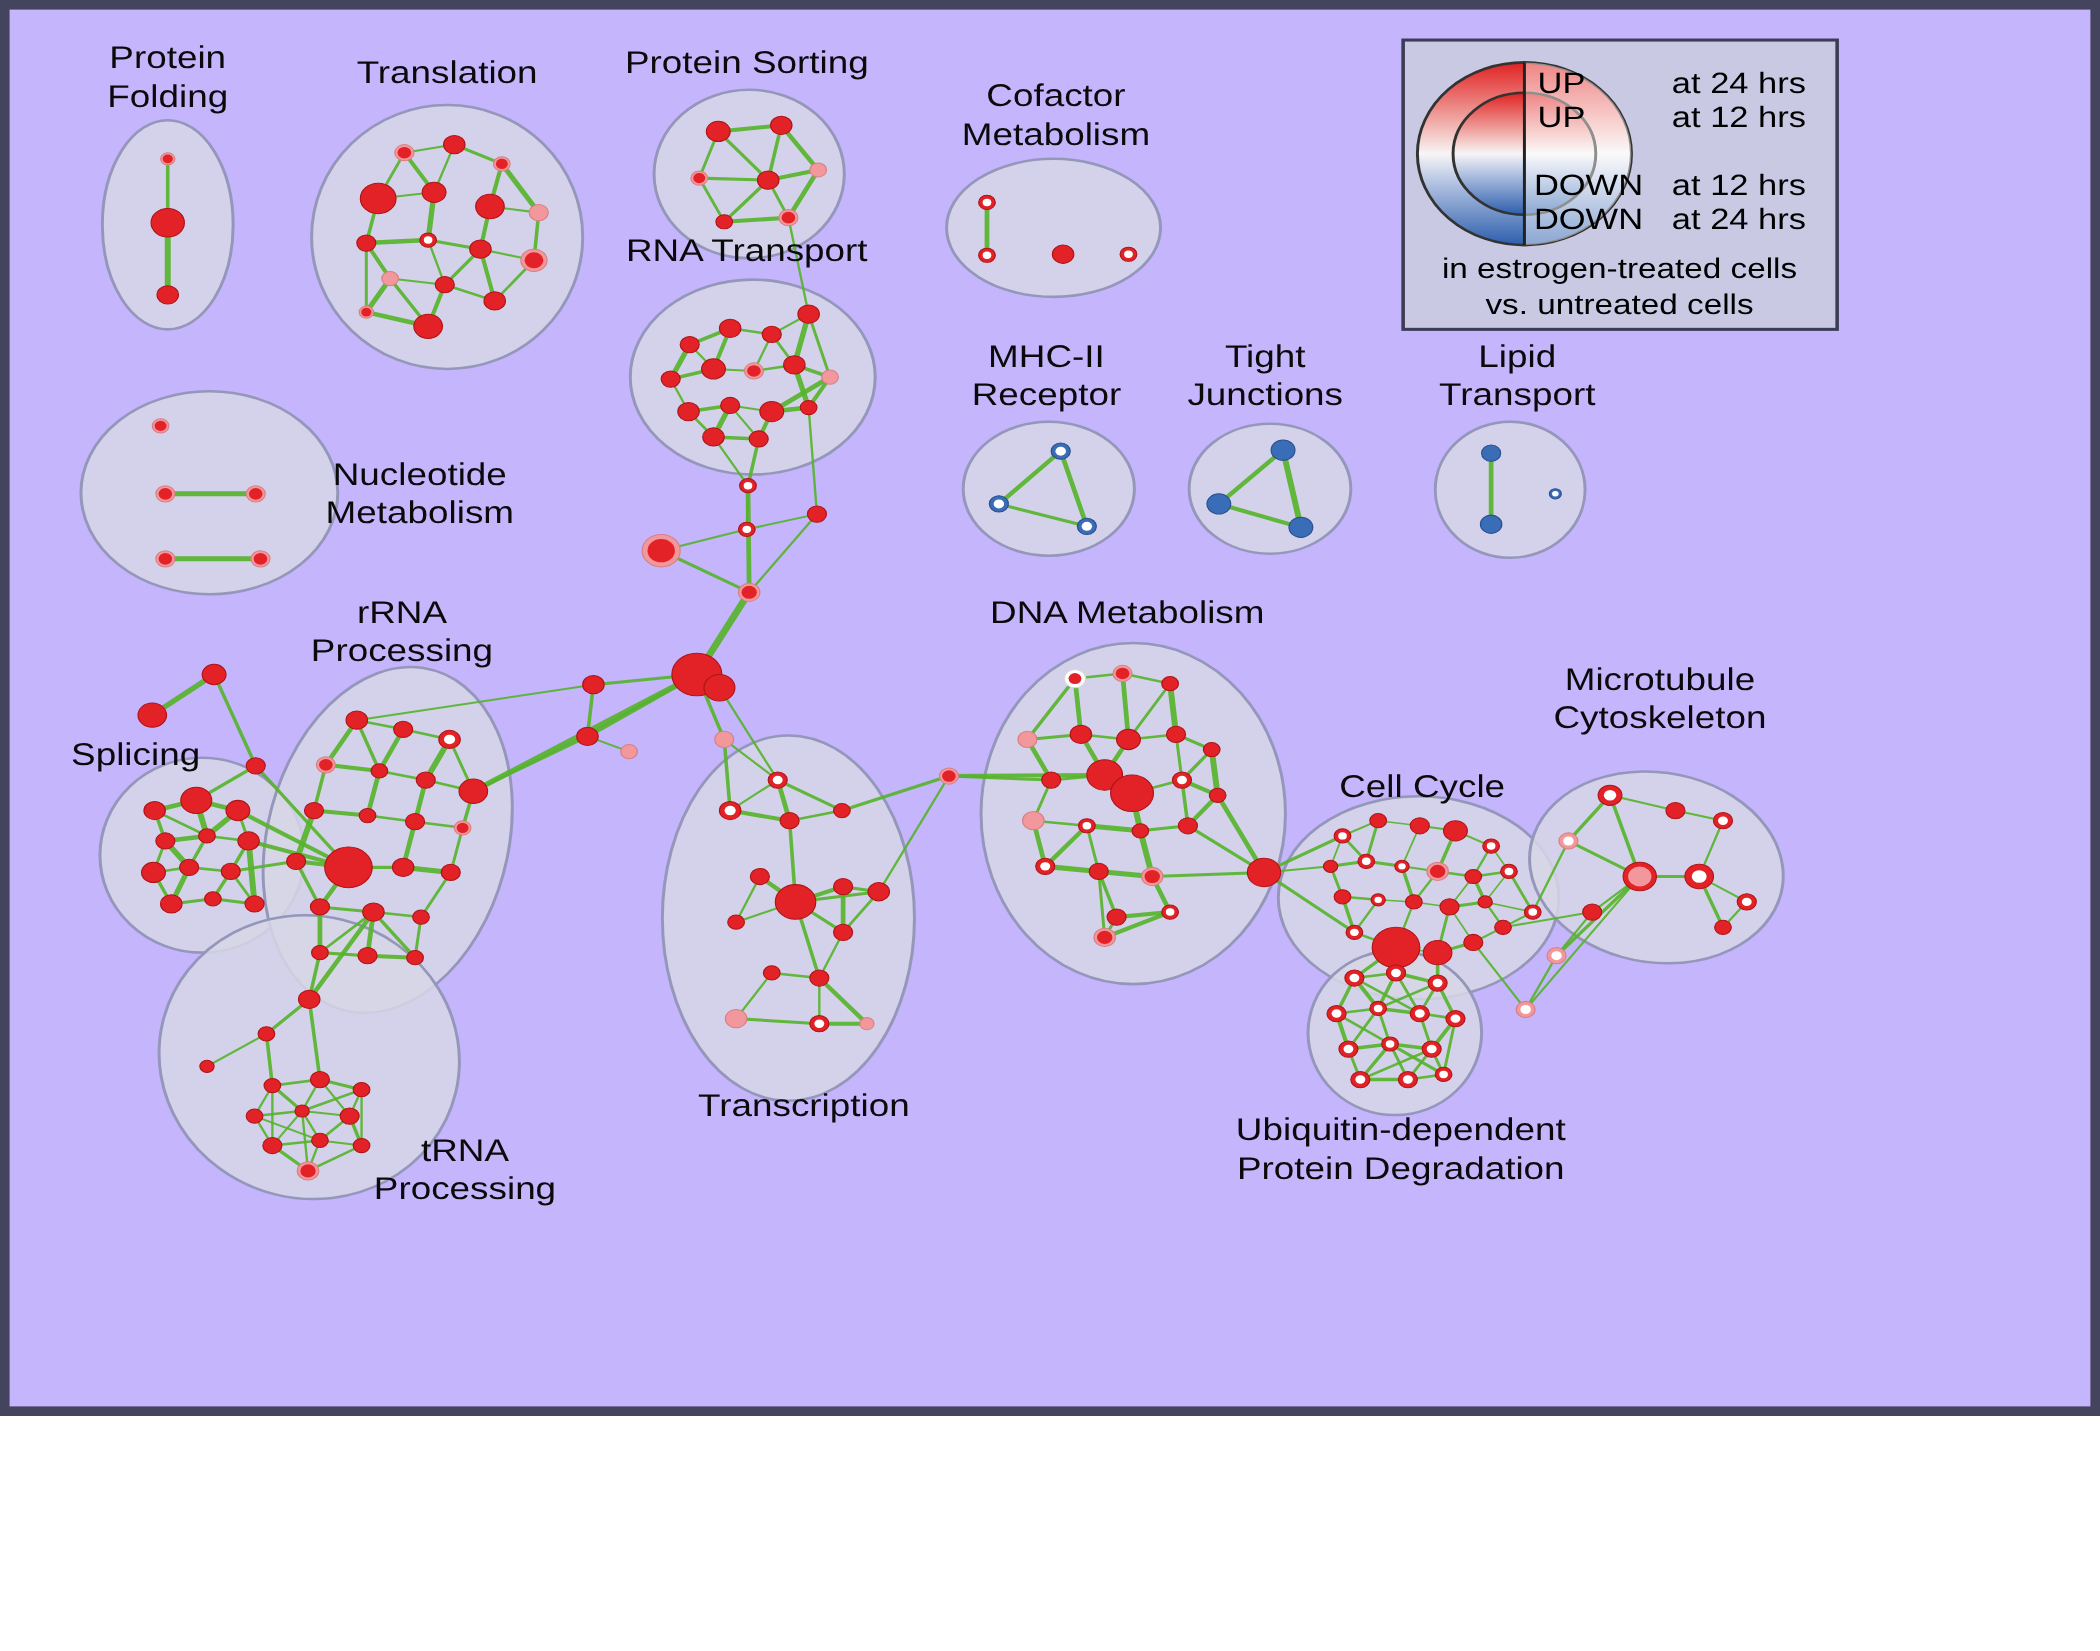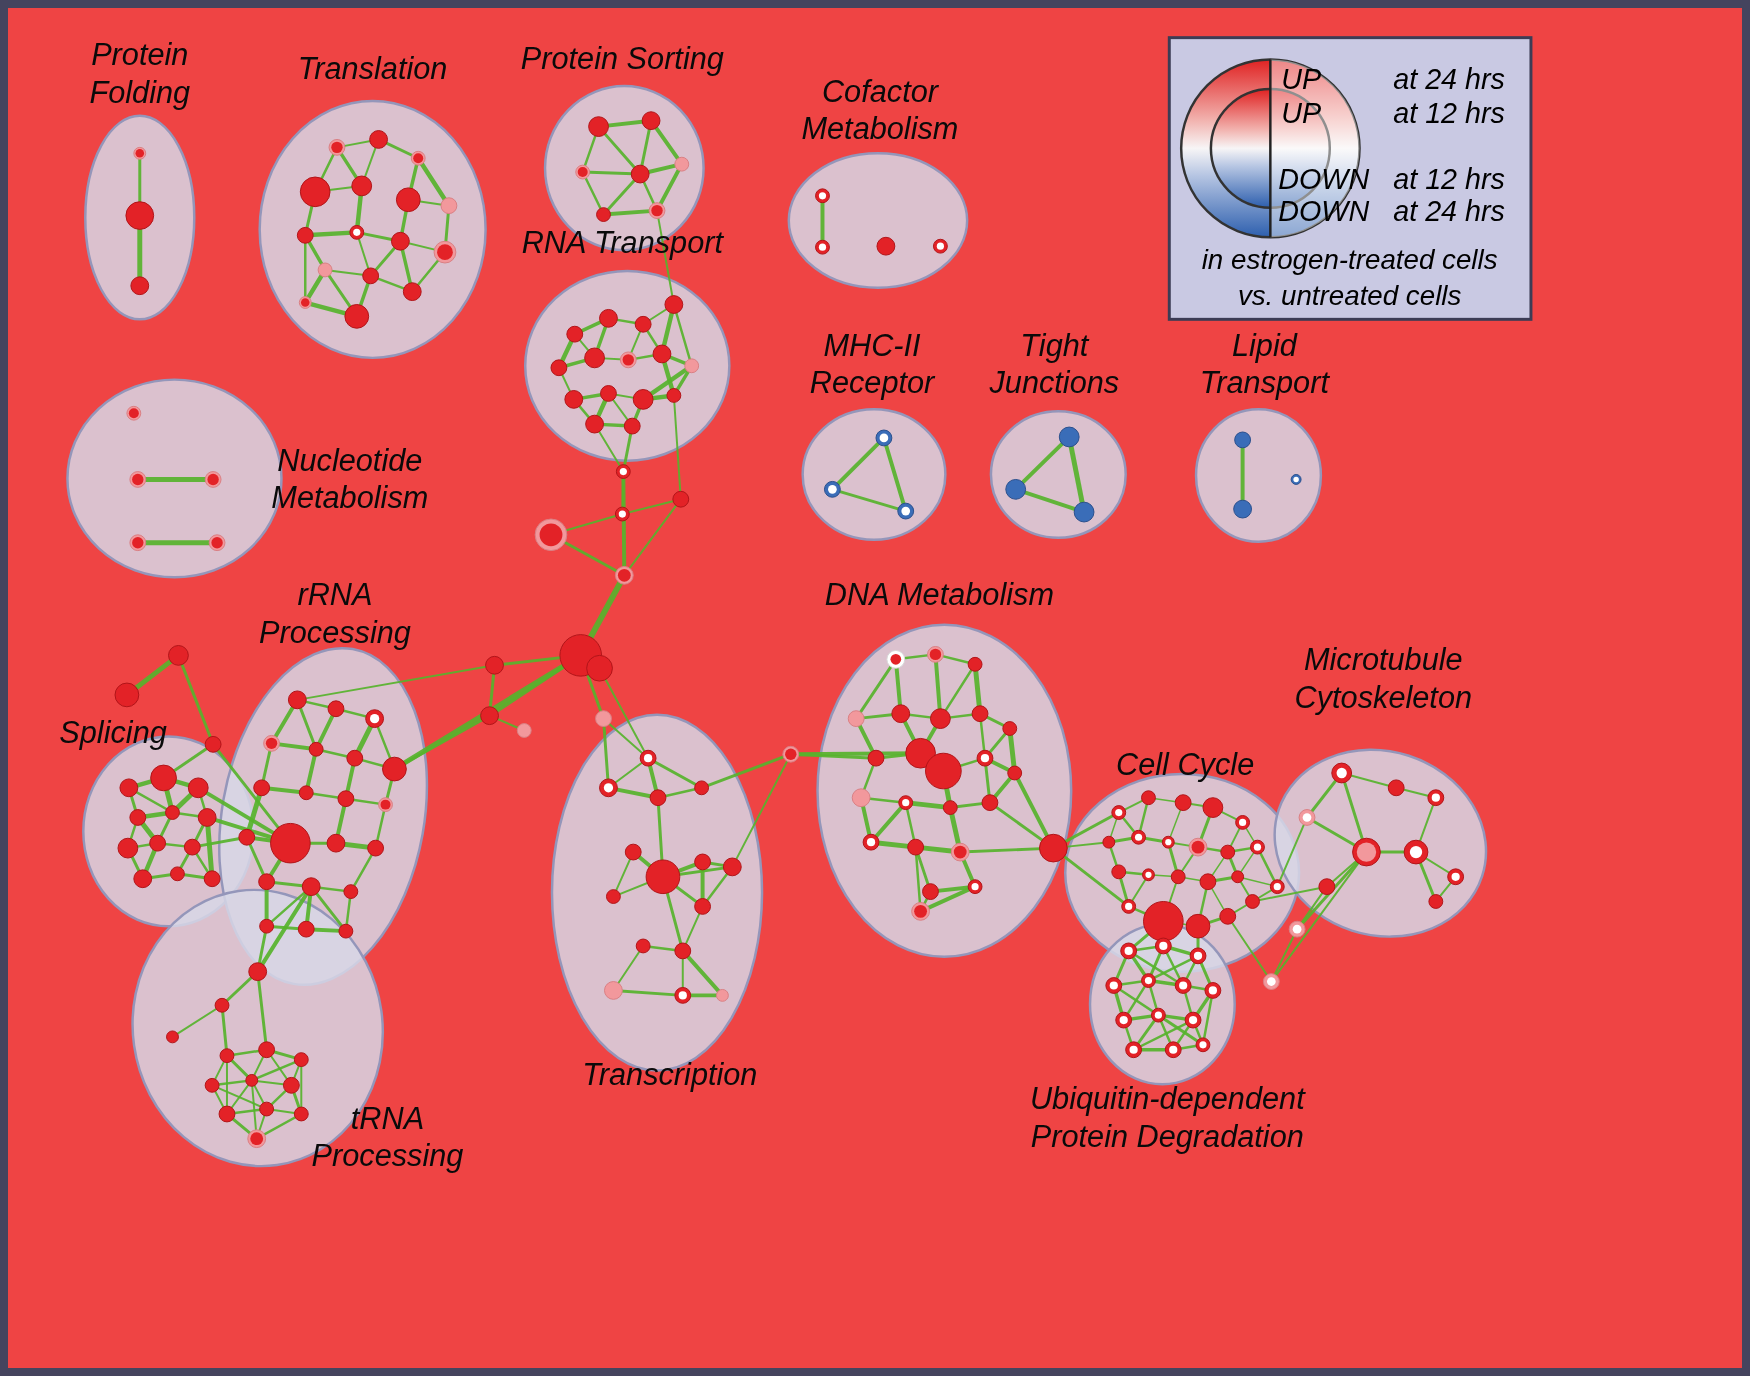--- a/index.html
+++ b/index.html
@@ -1,24 +1,23 @@
 <!DOCTYPE html>
 <html><head>
 <meta charset="utf-8">
 <style>
   html,body { margin:0; padding:0; background:#ffffff; }
   .figure {
     position:relative;
-    width:1750px; height:1376px;
+    width:1750px; height:1180px;
     box-sizing:border-box;
-    background:#ef4444;
+    background:#c4b5fd;
     border:8px solid #45445e;
     overflow:hidden;
     font-family:"Liberation Sans", sans-serif;
-    font-style:italic;
   }
   svg { position:absolute; inset:0; width:100%; height:100%; }
   .cluster-ellipse { fill:#d7d7e6; fill-opacity:0.85; stroke:#9496ba; stroke-width:2.5; }
   .net-edge { stroke-linecap:round; opacity:0.92; fill:none; }
   .cluster-label { font-family:"Liberation Sans", sans-serif; font-size:31px; fill:#0a0a0a; text-anchor:middle; }
   .legend-box { fill:#c9c9e3; stroke:#3c3c55; stroke-width:3; }
   .legend-text { font-family:"Liberation Sans", sans-serif; font-size:29px; fill:#000; }
   .legend-caption { font-family:"Liberation Sans", sans-serif; font-size:28px; fill:#000; text-anchor:middle; }
 </style>
 </head>

